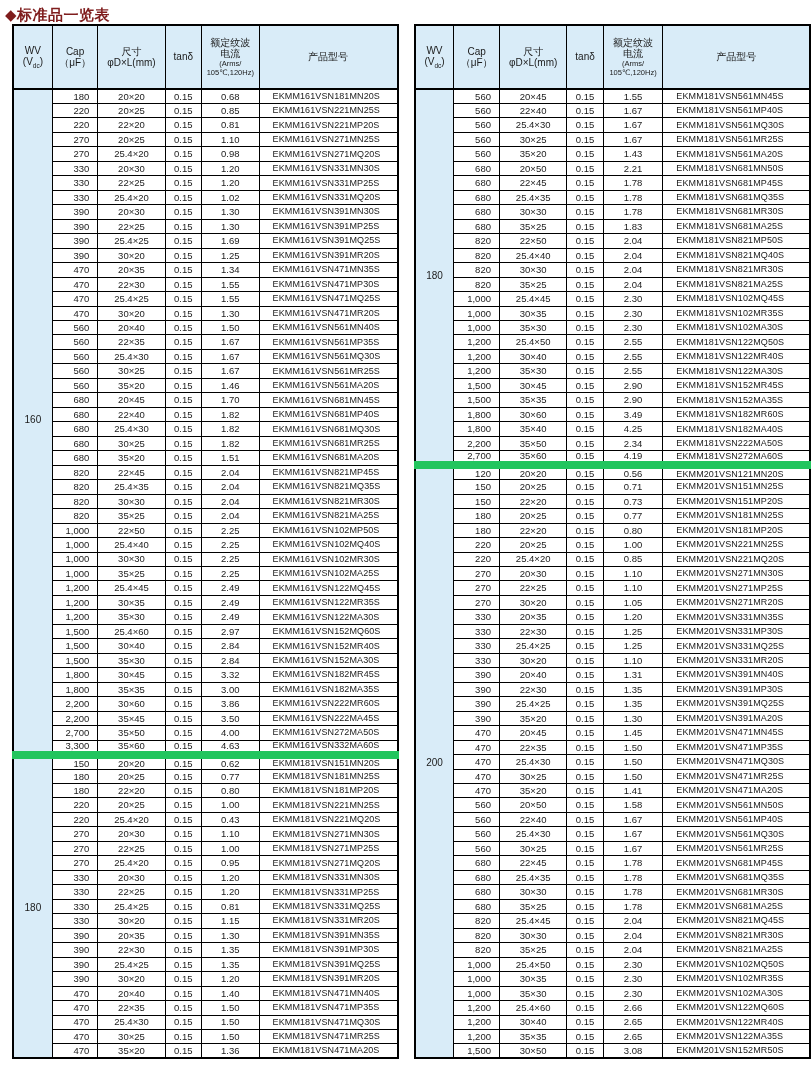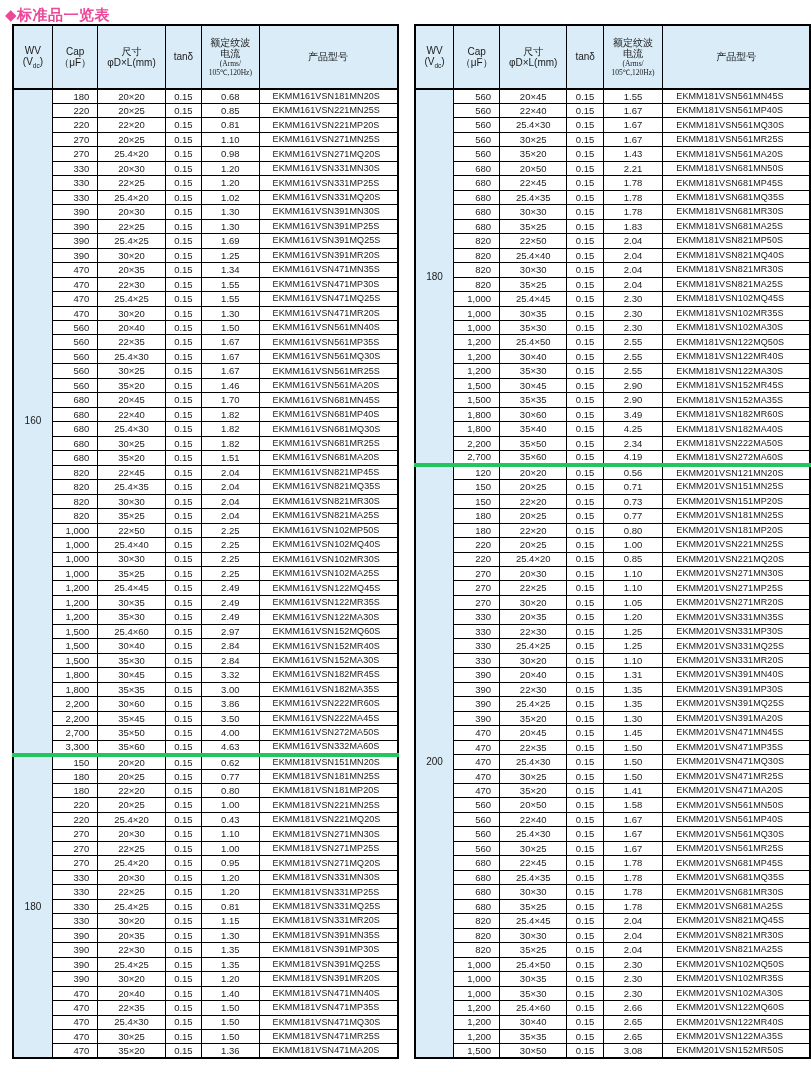--- a/index.html
+++ b/index.html
@@ -4,51 +4,51 @@
 <style>
   html,body{margin:0;padding:0;}
   body{
     width:811px;height:1072px;background:#ffffff;
     font-family:"Liberation Sans","DejaVu Sans",sans-serif;
     color:#1a1a1a;-webkit-font-smoothing:antialiased;
   }
   .page{position:relative;width:811px;height:1072px;overflow:hidden;}
   .title{
     height:24px;box-sizing:border-box;
-    padding:6px 0 0 5px;font-size:15px;font-weight:bold;color:#ec4899;
+    padding:6px 0 0 5px;font-size:15px;font-weight:bold;color:#7f1d1d;
     letter-spacing:0.5px;
   }
   .tables{display:flex;align-items:flex-start;padding-left:12px;}
   .tables .gap{width:15px;flex:0 0 15px;}
   table{
     border-collapse:collapse;table-layout:fixed;
     border:2px solid #000;
   }
   th,td{border:1px solid #000;box-sizing:border-box;overflow:hidden;white-space:nowrap;}
   thead th{
     background:var(--hdr-bg,#d9ecf8);
     font-weight:normal;font-size:10px;line-height:1.15;
     height:64px;text-align:center;vertical-align:middle;padding:0;
     border-bottom:2px solid #000;
   }
-  thead .unit-small{font-size:7.5px;display:block;font-family:Liberation Serif, serif;}
+  thead .unit-small{font-size:7.5px;display:block;}
   thead sub{font-size:6.5px;}
   tbody td{
     height:14.48px;font-size:9.5px;line-height:1;
     padding:0;vertical-align:middle;
   }
   td.wv-cell{
     background:var(--hdr-bg,#d9ecf8);text-align:center;font-size:10px;
   }
   td.cap-cell{text-align:right;padding-right:8px;}
   td.size-cell{text-align:center;}
   td.tan-cell{text-align:center;}
   td.ripple-cell{text-align:center;}
   td.product-cell{text-align:left;padding-left:13px;font-size:9px;letter-spacing:0.1px;}
-  tr.group-start td{border-top:4px solid #22c55e;margin-left:24px;}
+  tr.group-start td{border-top:8px solid #22c55e;margin-left:24px;}
 </style>
 </head>
 <body>
 
 <div class="page">
   <div class="title">◆标准品一览表</div>
 
   <div class="tables">
 
     <table>

